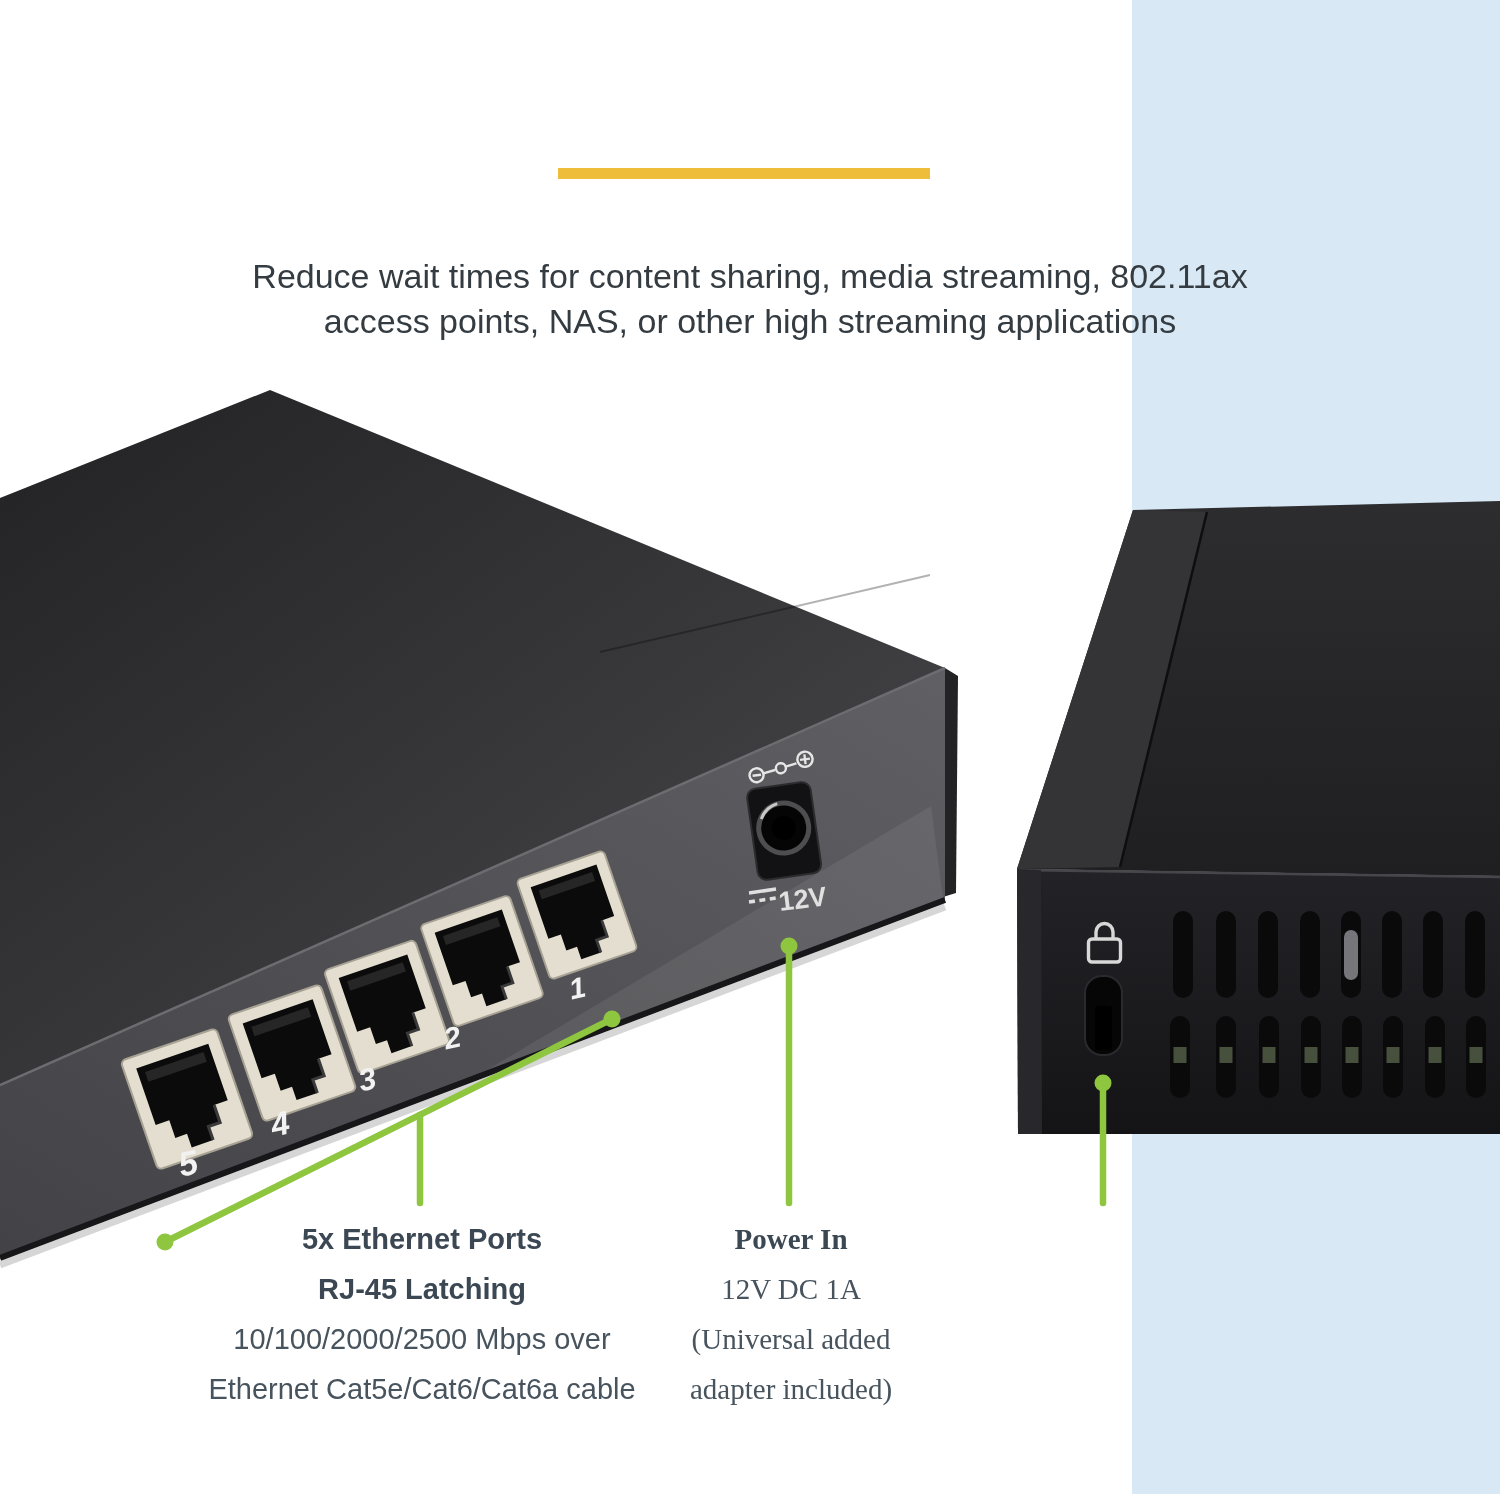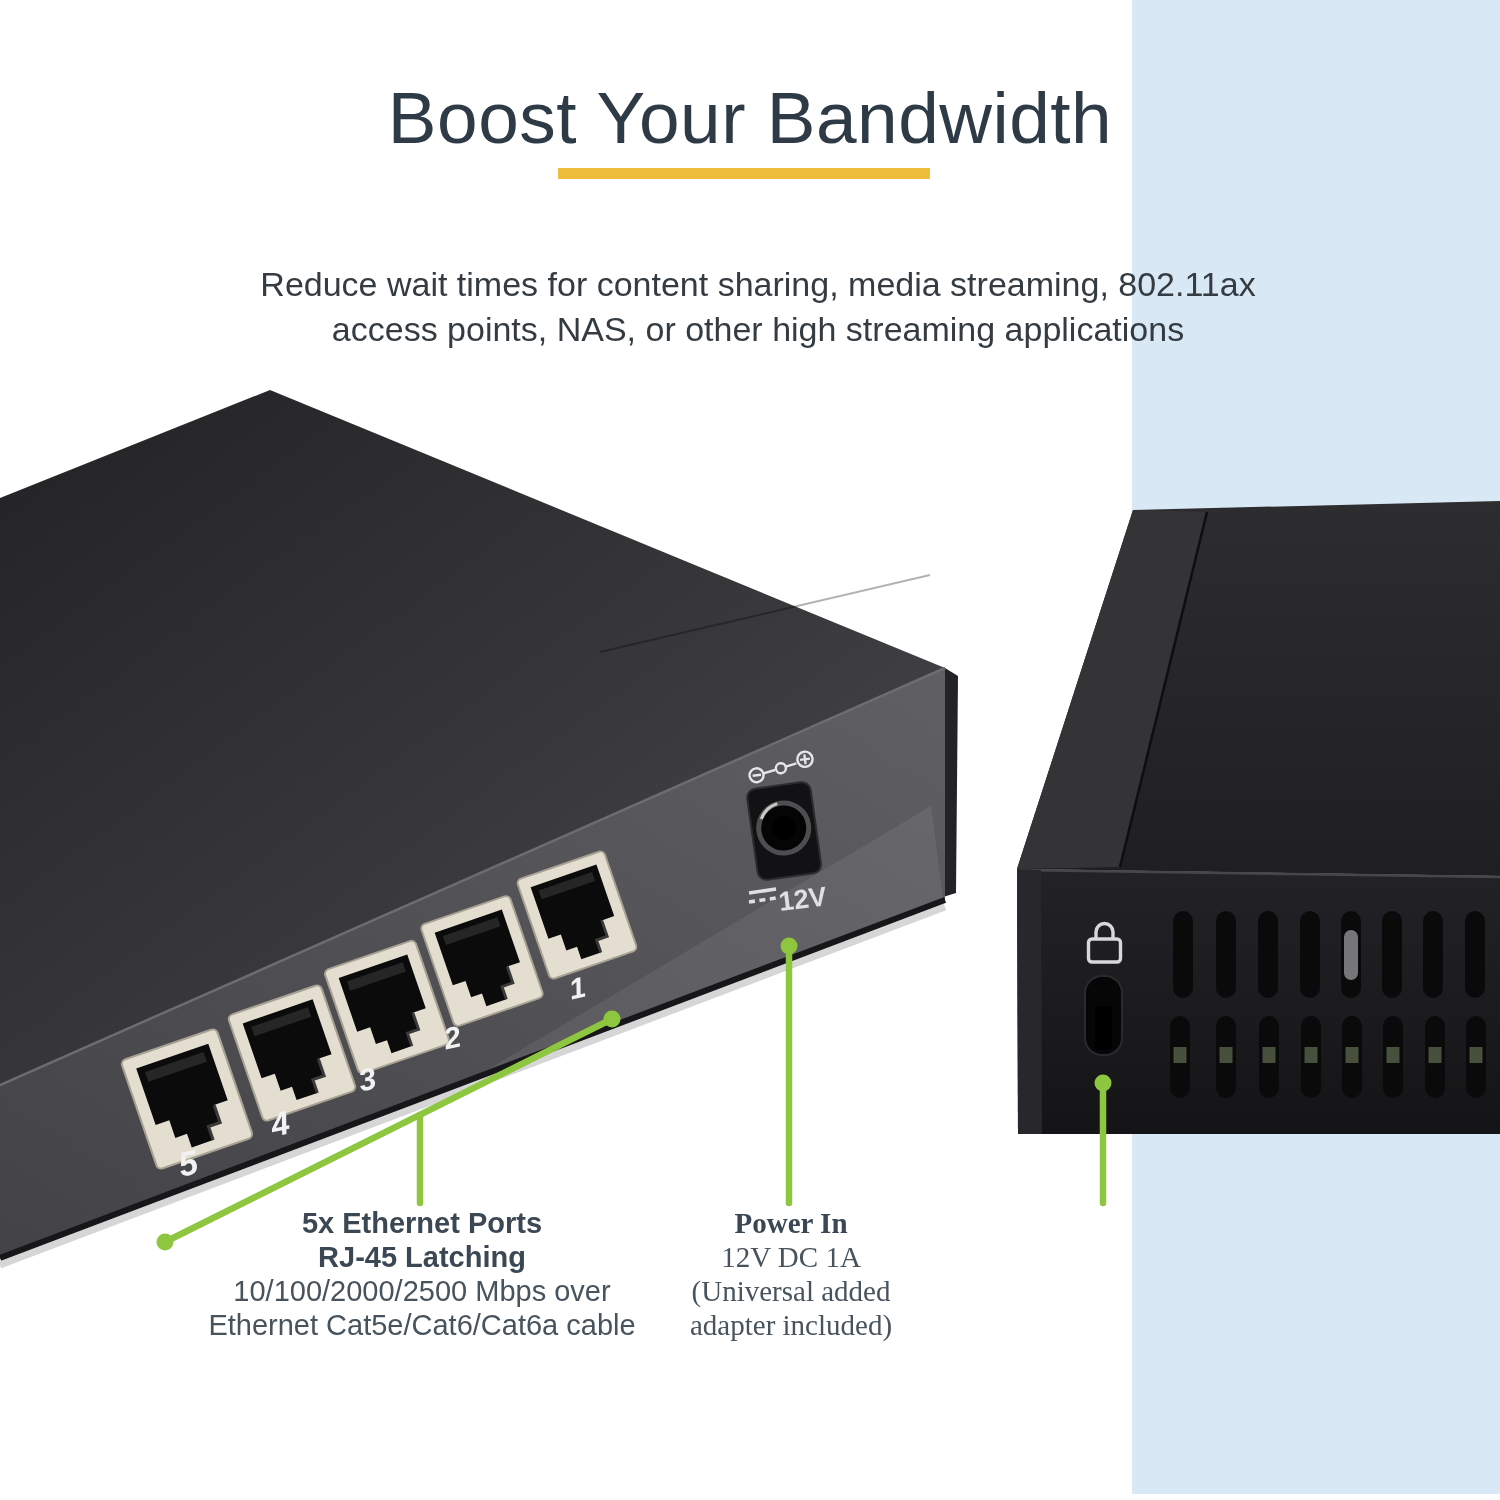--- a/index.html
+++ b/index.html
@@ -2,36 +2,35 @@
 <html><head>
 <meta charset="utf-8">
 <style>
   html,body{margin:0;padding:0;background:#ffffff;}
   .stage{position:relative;width:1500px;height:1500px;overflow:hidden;background:#ffffff;
          font-family:"Liberation Sans",sans-serif;}
   .band{position:absolute;left:1132px;top:0;width:368px;height:1494px;background:#d9e8f5;}
   .title{position:absolute;left:50%;top:76px;transform:translateX(-50%);margin:0;
          font-size:73px;font-weight:300;letter-spacing:0.5px;color:#2e3b47;white-space:nowrap;}
   .underline{position:absolute;left:558px;top:168px;width:372px;height:11px;background:#eebe3b;}
-  .subtitle{position:absolute;left:50%;top:254px;transform:translateX(-50%);margin:8px;
+  .subtitle{position:absolute;left:50%;top:254px;transform:translateX(-50%);margin:0;
             font-size:34px;line-height:45px;color:#343c42;text-align:center;white-space:nowrap;}
   .scene{position:absolute;left:0;top:0;width:1500px;height:1500px;}
   .caption{position:absolute;transform:translateX(-50%);text-align:center;white-space:nowrap;
            font-size:29px;line-height:34px;color:#47535d;}
   .caption .b{font-weight:700;color:#3b4854;}
-  .caption div{margin:0;text-align:center;}
+  .caption div{margin:16px;text-align:center;}
 </style>
 </head>
 <body>
 
 <div class="stage">
 
   <div class="band"></div>
 
-  <h1 class="title">Boost Your Bandwidth</h1>
   <div class="underline"></div>
 
   <p class="subtitle">
     <span>Reduce wait times for content sharing, media streaming, 802.11ax</span><br>
     <span>access points, NAS, or other high streaming applications</span>
   </p>
 
   <svg class="scene" viewBox="0 0 1500 1500">
     <defs>
       <linearGradient id="gTopL" x1="0" y1="0" x2="1" y2="1">

